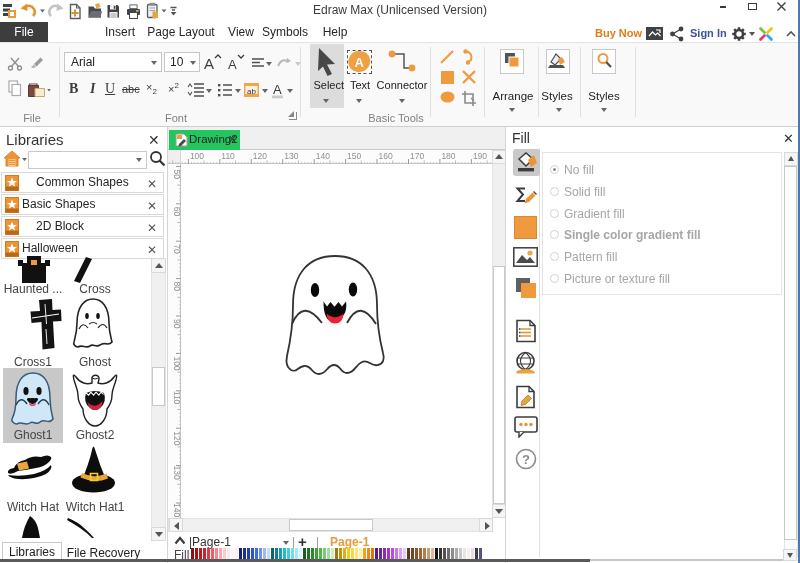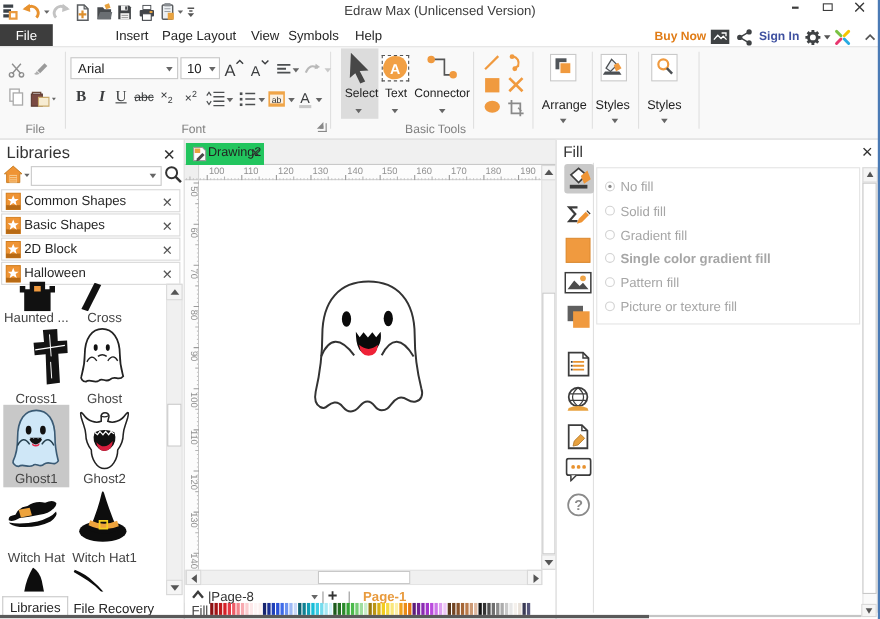--- a/index.html
+++ b/index.html
@@ -290,27 +290,27 @@
 <div class="abs" style="left:28px;top:151px;width:119px;height:18px;background:#fff;border:1px solid #c9c9c9;"></div>
 <div class="abs caret" style="left:136px;top:158px;"></div>
 <svg class="abs" style="left:149px;top:150px;" width="17" height="17" viewBox="0 0 17 17">
   <circle cx="7" cy="7" r="5" fill="none" stroke="#333" stroke-width="1.8"></circle>
   <path d="M10.5 10.5 L15.5 15.5" stroke="#333" stroke-width="2.2"></path>
 </svg>
 <div class="abs libitem" style="top:172px;"><svg style="position:absolute;left:3px;top:2px;" width="14" height="16" viewBox="0 0 14 16">
       <rect x="0.5" y="0.5" width="13" height="15" fill="#ef9434" stroke="#d07d1f"></rect>
       <rect x="0.5" y="11.5" width="13" height="4" fill="#b86a14"></rect>
       <path d="M7 2.5 L8.4 6 L12 6 L9.2 8.2 L10.2 11.8 L7 9.6 L3.8 11.8 L4.8 8.2 L2 6 L5.6 6 Z" fill="#fff"></path>
-    </svg><span style="margin-left:20px;">Common Shapes</span><span class="libx">✕</span></div>
+    </svg><span style="margin-left:34px;">Common Shapes</span><span class="libx">✕</span></div>
 <div class="abs libitem" style="top:194px;"><svg style="position:absolute;left:3px;top:2px;" width="14" height="16" viewBox="0 0 14 16">
       <rect x="0.5" y="0.5" width="13" height="15" fill="#ef9434" stroke="#d07d1f"></rect>
       <rect x="0.5" y="11.5" width="13" height="4" fill="#b86a14"></rect>
       <path d="M7 2.5 L8.4 6 L12 6 L9.2 8.2 L10.2 11.8 L7 9.6 L3.8 11.8 L4.8 8.2 L2 6 L5.6 6 Z" fill="#fff"></path>
     </svg><span style="margin-left:20px;">Basic Shapes</span><span class="libx">✕</span></div>
-<div class="abs libitem" style="top:216px;"><svg style="position:absolute;left:3px;top:2px;" width="14" height="16" viewBox="0 0 14 16">
+<div class="abs libitem" style="top:216px;padding-left:14px;"><svg style="position:absolute;left:3px;top:2px;" width="14" height="16" viewBox="0 0 14 16">
       <rect x="0.5" y="0.5" width="13" height="15" fill="#ef9434" stroke="#d07d1f"></rect>
       <rect x="0.5" y="11.5" width="13" height="4" fill="#b86a14"></rect>
       <path d="M7 2.5 L8.4 6 L12 6 L9.2 8.2 L10.2 11.8 L7 9.6 L3.8 11.8 L4.8 8.2 L2 6 L5.6 6 Z" fill="#fff"></path>
     </svg><span style="margin-left:20px;">2D Block</span><span class="libx">✕</span></div>
 <div class="abs libitem" style="top:238px;"><svg style="position:absolute;left:3px;top:2px;" width="14" height="16" viewBox="0 0 14 16">
       <rect x="0.5" y="0.5" width="13" height="15" fill="#ef9434" stroke="#d07d1f"></rect>
       <rect x="0.5" y="11.5" width="13" height="4" fill="#b86a14"></rect>
       <path d="M7 2.5 L8.4 6 L12 6 L9.2 8.2 L10.2 11.8 L7 9.6 L3.8 11.8 L4.8 8.2 L2 6 L5.6 6 Z" fill="#fff"></path>
     </svg><span style="margin-left:20px;">Halloween</span><span class="libx">✕</span></div>
 
@@ -662,21 +662,21 @@
   </div>
 <div class="abs sb-thumb" style="left:289px;top:519px;width:84px;height:12px;"></div>
 <div class="abs sb-btn" style="left:479px;top:518px;width:14px;height:14px;">
     <div class="arr-rt"></div>
   </div>
 
 <div class="abs" style="left:168px;top:532px;width:338px;height:16px;background:#fff;"></div>
 <svg class="abs" style="left:174px;top:536px;" width="12" height="9" viewBox="0 0 12 9">
     <path d="M1.5 7.5 L6 2 L10.5 7.5" fill="none" stroke="#3c3c3c" stroke-width="2.2"></path>
   </svg>
-<div class="abs" style="left:189px;top:535px;font-size:12px;color:#333;">|Page-8</div>
+<div class="abs" style="left:189px;top:535px;font-size:12px;color:#333;">|Page-1</div>
 <div class="abs caret" style="left:283px;top:541px;"></div>
 <div class="abs" style="left:292px;top:535px;font-size:12px;color:#999;">|</div>
 <div class="abs" style="left:298px;top:533px;font-size:15px;font-weight:bold;color:#333;">+</div>
 <div class="abs" style="left:316px;top:535px;font-size:12px;color:#999;">|</div>
 <div class="abs" style="left:330px;top:535px;font-size:12px;font-weight:bold;color:#e89a3c;">Page-1</div>
 
 <div class="abs" style="left:174px;top:548px;font-size:12px;color:#444;">Fill</div>
 <svg class="abs" style="left:191px;top:548px;" width="327" height="11" viewBox="0 0 327 11">
     <rect x="0" y="0" width="3" height="11" fill="#8a1012"></rect>
     <rect x="4" y="0" width="3" height="11" fill="#a31315"></rect>

